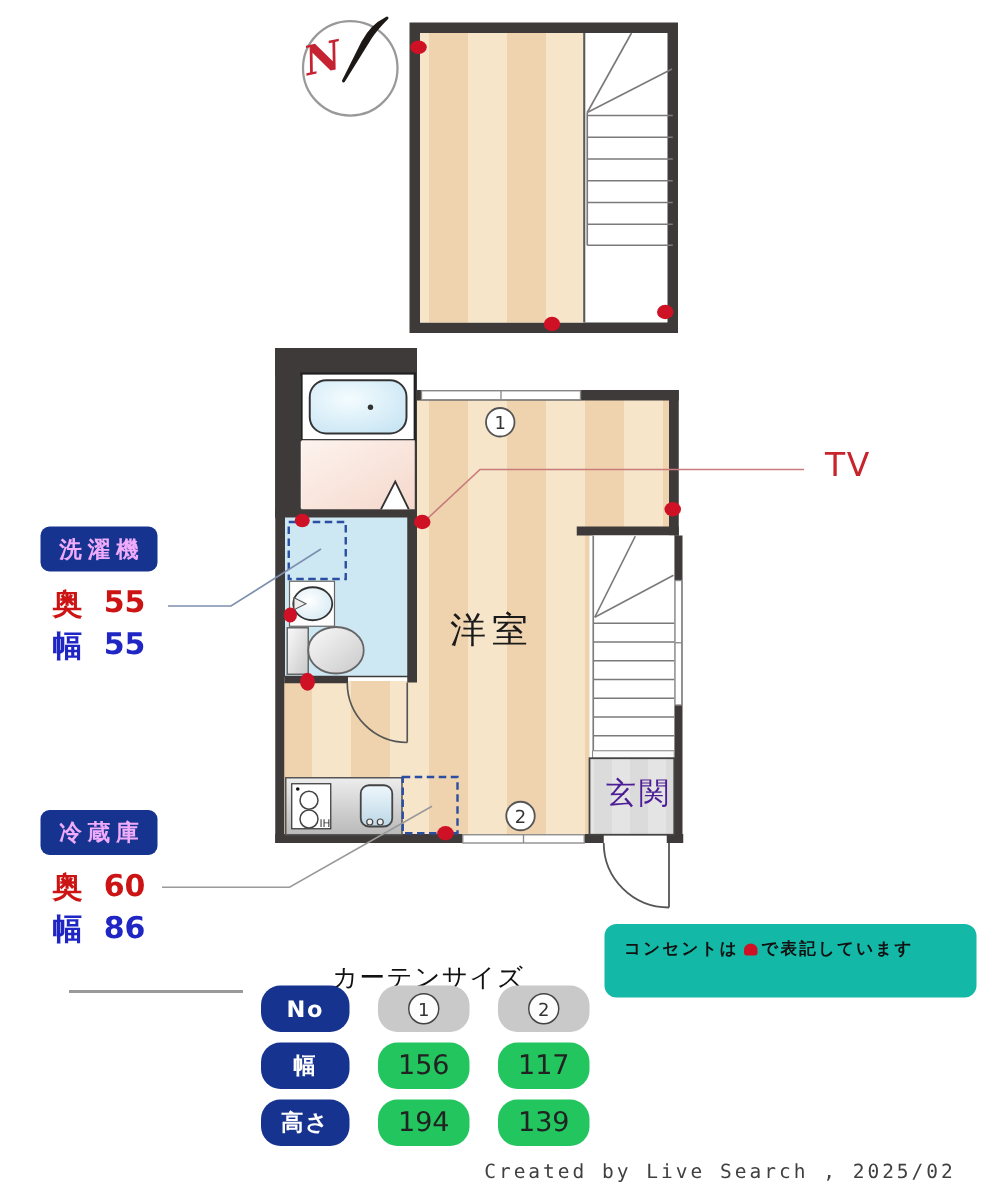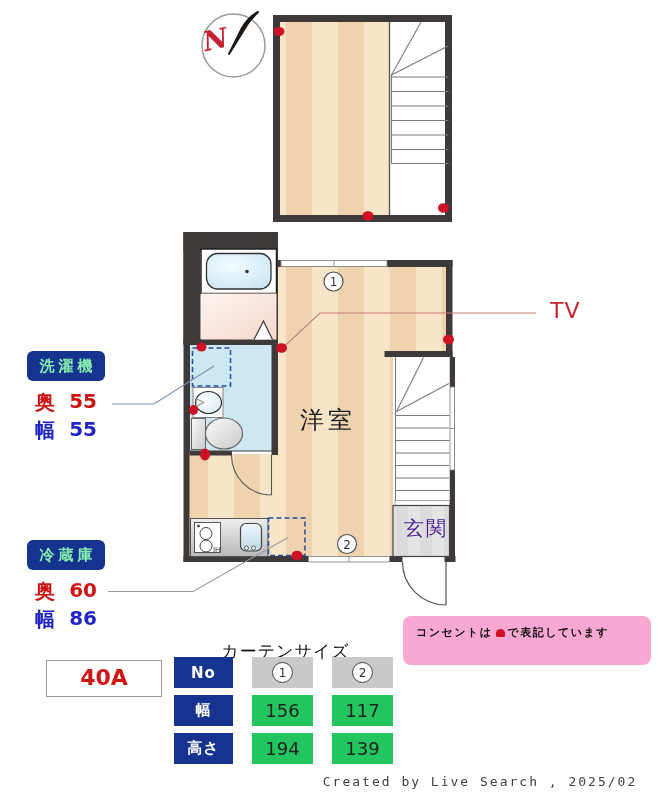--- a/index.html
+++ b/index.html
@@ -9,43 +9,43 @@
   svg{position:absolute;left:0;top:0;}
   
   .compass-n{left:203px;top:24px;font-size:27px;font-style:italic;
     font-family:"DejaVu Serif","Liberation Serif",serif;color:#c52232;
     transform:rotate(-12deg);font-weight:bold;}
   
   .room-label{left:300px;top:404px;font-size:24px;letter-spacing:4px;color:#1a1a1a;}
   .entrance-label{left:401px;top:515px;width:50px;text-align:center;font-size:20px;letter-spacing:2px;color:#4c1d95;}
   .tv-label{left:550px;top:298px;font-size:22px;color:#c8242c;letter-spacing:1px;}
   
-  .badge{width:78px;height:30px;background:#16338f;border-radius:6px;color:#86efac;
+  .badge{width:78px;height:30px;background:#16338f;border-radius:6px;color:#f0abfc;
     display:flex;align-items:center;justify-content:center;font-size:15px;font-weight:bold;
     letter-spacing:4px;text-indent:4px;}
   .dim-row{width:62px;display:flex;justify-content:space-between;font-size:20px;font-weight:bold;}
   .dim-red{color:#cc1414;}
   .dim-blue{color:#2026c4;}
   
   .breaker{left:46px;top:660px;width:114px;border:1px solid #9a9a9a;background:#fff;}
   .breaker-head{background:#595959;color:#fff;font-size:13px;letter-spacing:1px;
     text-align:center;padding:3px 0 4px;}
   .breaker-val{color:#d11414;font-size:22px;font-weight:bold;text-align:center;padding:4px 0 6px;}
   
   .curtain-title{left:208px;top:640px;width:155px;text-align:center;font-size:17px;letter-spacing:1px;color:#111;}
   .curtain-table{left:174px;top:657px;display:grid;
     grid-template-columns:59px 61px 61px;grid-auto-rows:31px;column-gap:19px;row-gap:7px;}
-  .cell{display:flex;align-items:center;justify-content:center;}
+  .cell{display:flex;align-items:center;justify-content:center;border-radius:13px;}
   .cell-navy{background:#16338f;color:#fff;font-size:15px;font-weight:bold;letter-spacing:1px;}
   .cell-colhead{background:#c9c9c9;}
   .cell-val{background:#22c55e;font-size:18px;color:#222;}
   .circle-num{width:19px;height:19px;border:1px solid #444;border-radius:50%;background:#fdfdfd;
     display:flex;align-items:center;justify-content:center;font-size:12px;color:#333;}
   
-  .notes{left:403px;top:616px;width:248px;height:49px;background:#f9a8d4;border-radius:8px;
+  .notes{left:403px;top:616px;width:248px;height:49px;background:#14b8a6;border-radius:8px;
     box-sizing:border-box;padding:7px 0 4px 13px;font-size:11px;font-weight:bold;
     letter-spacing:1.5px;color:#111;line-height:1.85;}
   .outlet-glyph{display:inline-block;width:9px;height:8px;background:#cf1126;
     border-radius:50% 50% 20% 20%;margin:0 3px;vertical-align:-1px;}
   
   .credit{left:300px;top:774px;width:360px;text-align:center;font-size:13px;
     font-family:"DejaVu Sans Mono","Liberation Mono",monospace;letter-spacing:2px;color:#404040;}
 </style>
 </head>
 <body>
@@ -254,21 +254,20 @@
 <div class="abs dim-row dim-red" style="left:35px;top:578px;">
   <span>奥</span>
   <span>60</span>
 </div>
 <div class="abs dim-row dim-blue" style="left:35px;top:606px;">
   <span>幅</span>
   <span>86</span>
 </div>
 
 <div class="abs breaker">
-  <div class="breaker-val">40A</div>
 </div>
 
 <div class="abs curtain-title">カーテンサイズ</div>
 <div class="abs curtain-table">
   <div class="cell cell-navy">No</div>
   <div class="cell cell-colhead">
     <span class="circle-num">1</span>
   </div>
   <div class="cell cell-colhead">
     <span class="circle-num">2</span>

